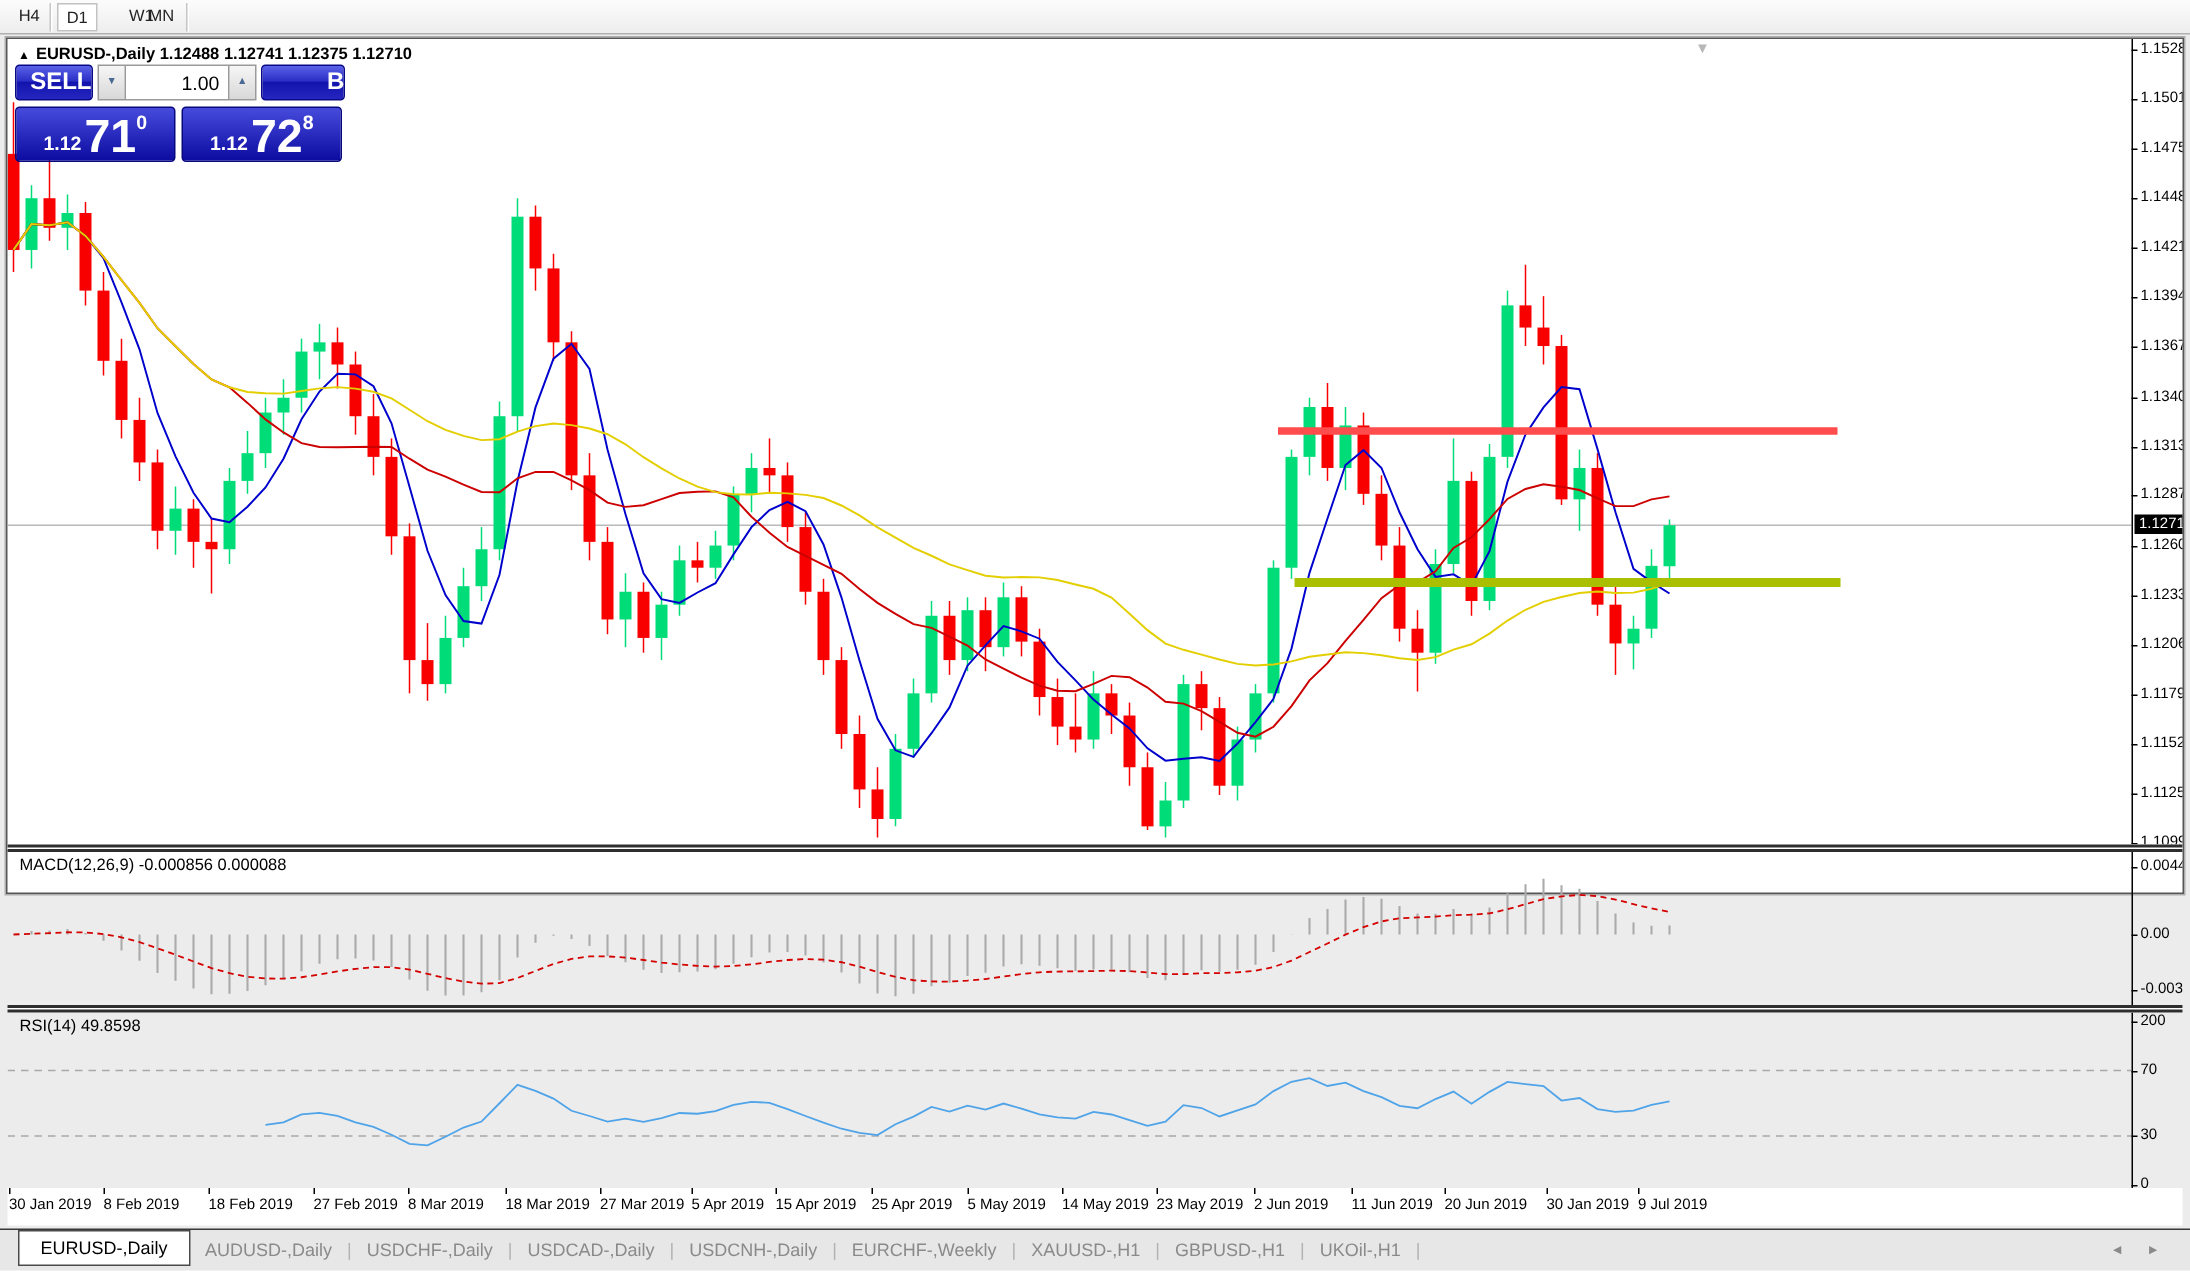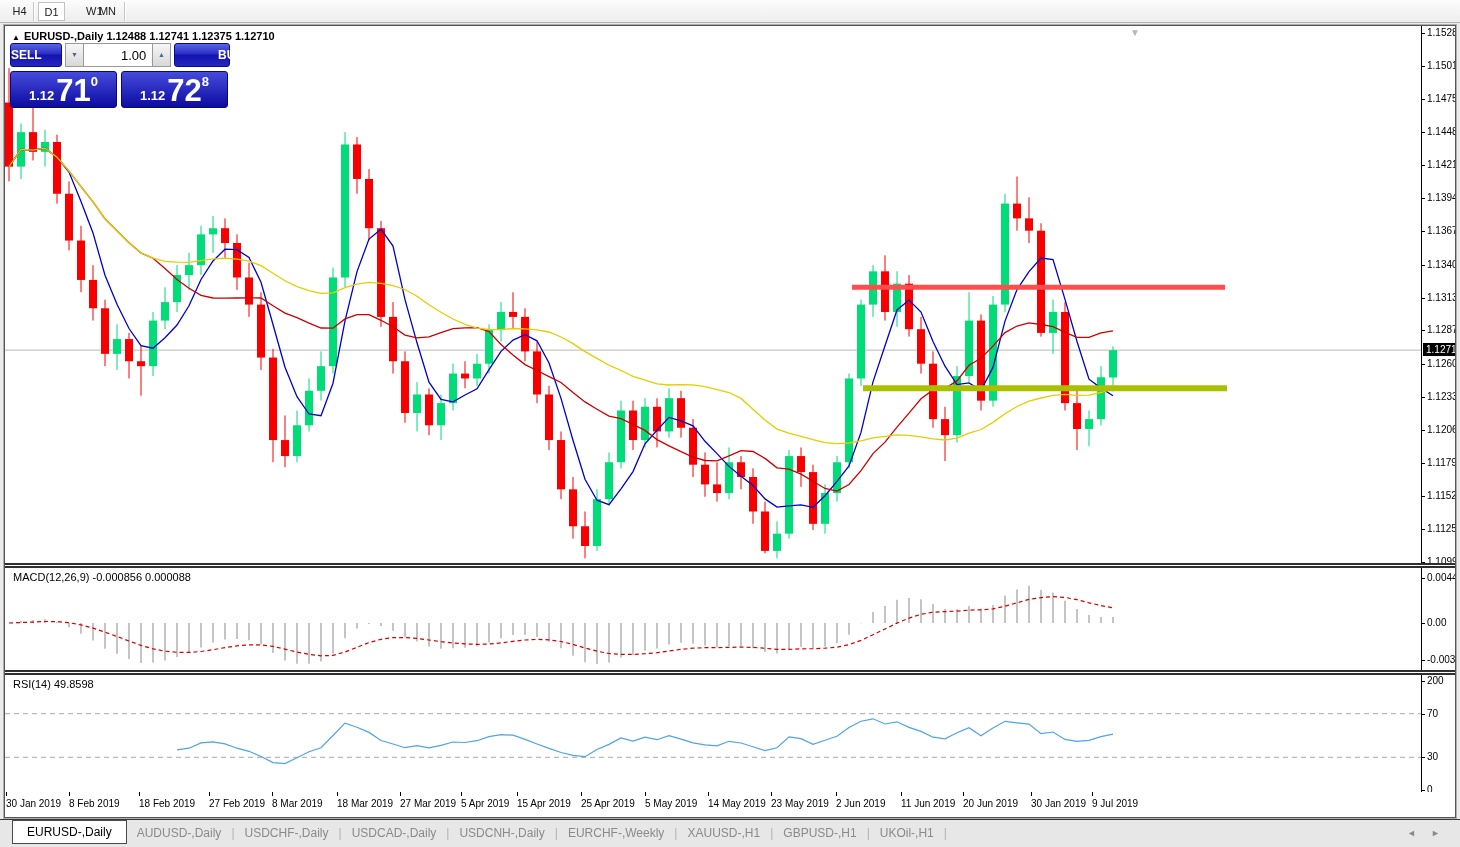--- a/index.html
+++ b/index.html
@@ -8,21 +8,21 @@
 
   
   .toolbar { position:absolute; left:0; top:0; width:1460px; height:23px;
              background:linear-gradient(#fcfcfc,#ededed); border-bottom:1px solid #b0b0b0; }
   .tf-btn { position:absolute; top:2px; height:19px; width:27px; text-align:center;
             font-size:11px; color:#222; line-height:19px; cursor:default; }
   .tf-btn.active { background:#fff; border:1px solid #c2c2c2; }
   .tb-sep { position:absolute; top:2px; height:19px; width:1px; background:#c6c6c6; box-shadow:1px 0 0 #fff; }
 
   
-  .chart-window { position:absolute; left:4px; top:25px; width:1452px; height:793px;
+  .chart-window { position:absolute; left:4px; top:25px; width:1452px; height:571px;
                   background:#fff; border:1px solid #565656; box-shadow:0 0 0 1px #aeaeae; }
   .pane { position:absolute; left:0; width:1450px; overflow:hidden; }
   .pane-main { top:0; height:537px; }
   .pane-macd { top:542px; height:102px; }
   .pane-rsi  { top:649px; height:117px; }
   .splitter  { position:absolute; left:0; width:1450px; height:5px; background:#fff;
                border-top:2px solid #2e2e2e; border-bottom:2px solid #2e2e2e; }
   .split1 { top:537px; } .split2 { top:644px; }
   svg.plot { position:absolute; left:0; top:0; }
   .axis-border { position:absolute; top:0; left:1416px; width:1px; height:100%; background:#000; }
@@ -33,21 +33,21 @@
   .ind-label  { position:absolute; left:8px; top:3px; font-size:11px; color:#000; white-space:nowrap; }
 
   .chart-title { position:absolute; left:7px; top:4px; font-size:11px; font-weight:bold; color:#000; white-space:nowrap; z-index:4; }
   .title-arrow { font-size:8px; margin-right:4px; }
   .scroll-marker { position:absolute; left:1125px; top:1px; color:#b8b8b8; font-size:10px; z-index:3; }
 
   
   .tpanel { position:absolute; left:5px; top:17px; width:222px; z-index:5; }
   .tp-row1 { display:flex; height:26px; align-items:flex-start; }
   .tp-btn { height:24px; border-radius:3px; border:1px solid #0a0a86; color:#fff;
-            font-size:12px; font-weight:bold; text-align:left; line-height:22px;
+            font-size:16px; font-weight:bold; text-align:right; line-height:22px;
             background:linear-gradient(#5a62e8 0%,#2b2fc6 45%,#1313ae 50%,#2525c0 100%); cursor:pointer; }
   .tp-sell { width:52px; } .tp-buy { width:56px; margin-left:3px;padding-left:43px; }
   .tp-spin { display:flex; margin-left:3px; }
   .tp-arrow { width:19px; height:24px; background:linear-gradient(#f6f6f6,#d8d8d8);
               border:1px solid #9a9a9a; color:#4a6a94; font-size:7px; text-align:center; line-height:22px; cursor:pointer; }
   .tp-vol { width:68px; height:24px; background:#fff; border:1px solid #9a9a9a; border-left:none; border-right:none;
             text-align:right; font-size:13px; padding-right:6px; font-family:"Liberation Sans",sans-serif;padding-left:37px; }
   .tp-row2 { display:flex; margin-top:2px; }
   .tp-price { width:107px; height:37px; border:1px solid #08087e; border-radius:3px;
               background:linear-gradient(#464bdc,#0c0ca0); color:#fff;

